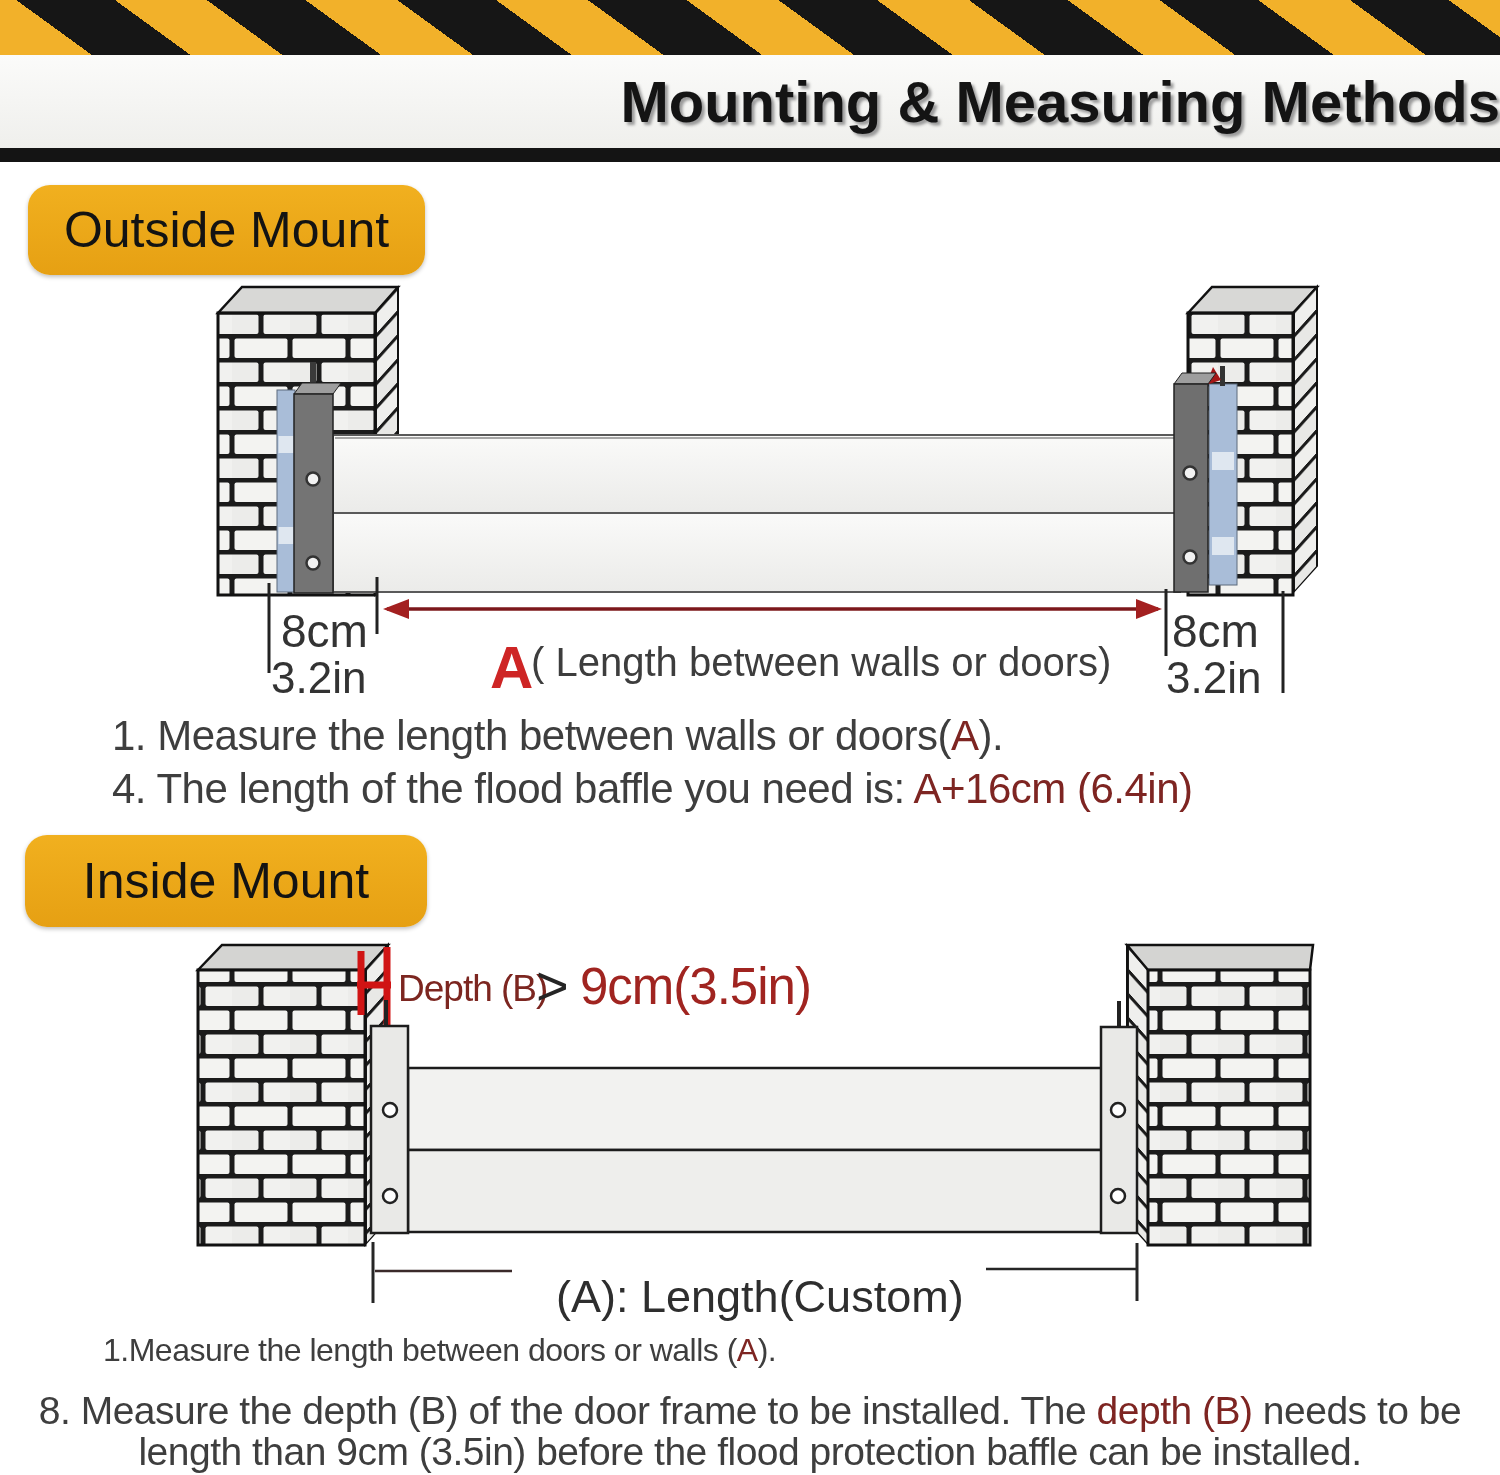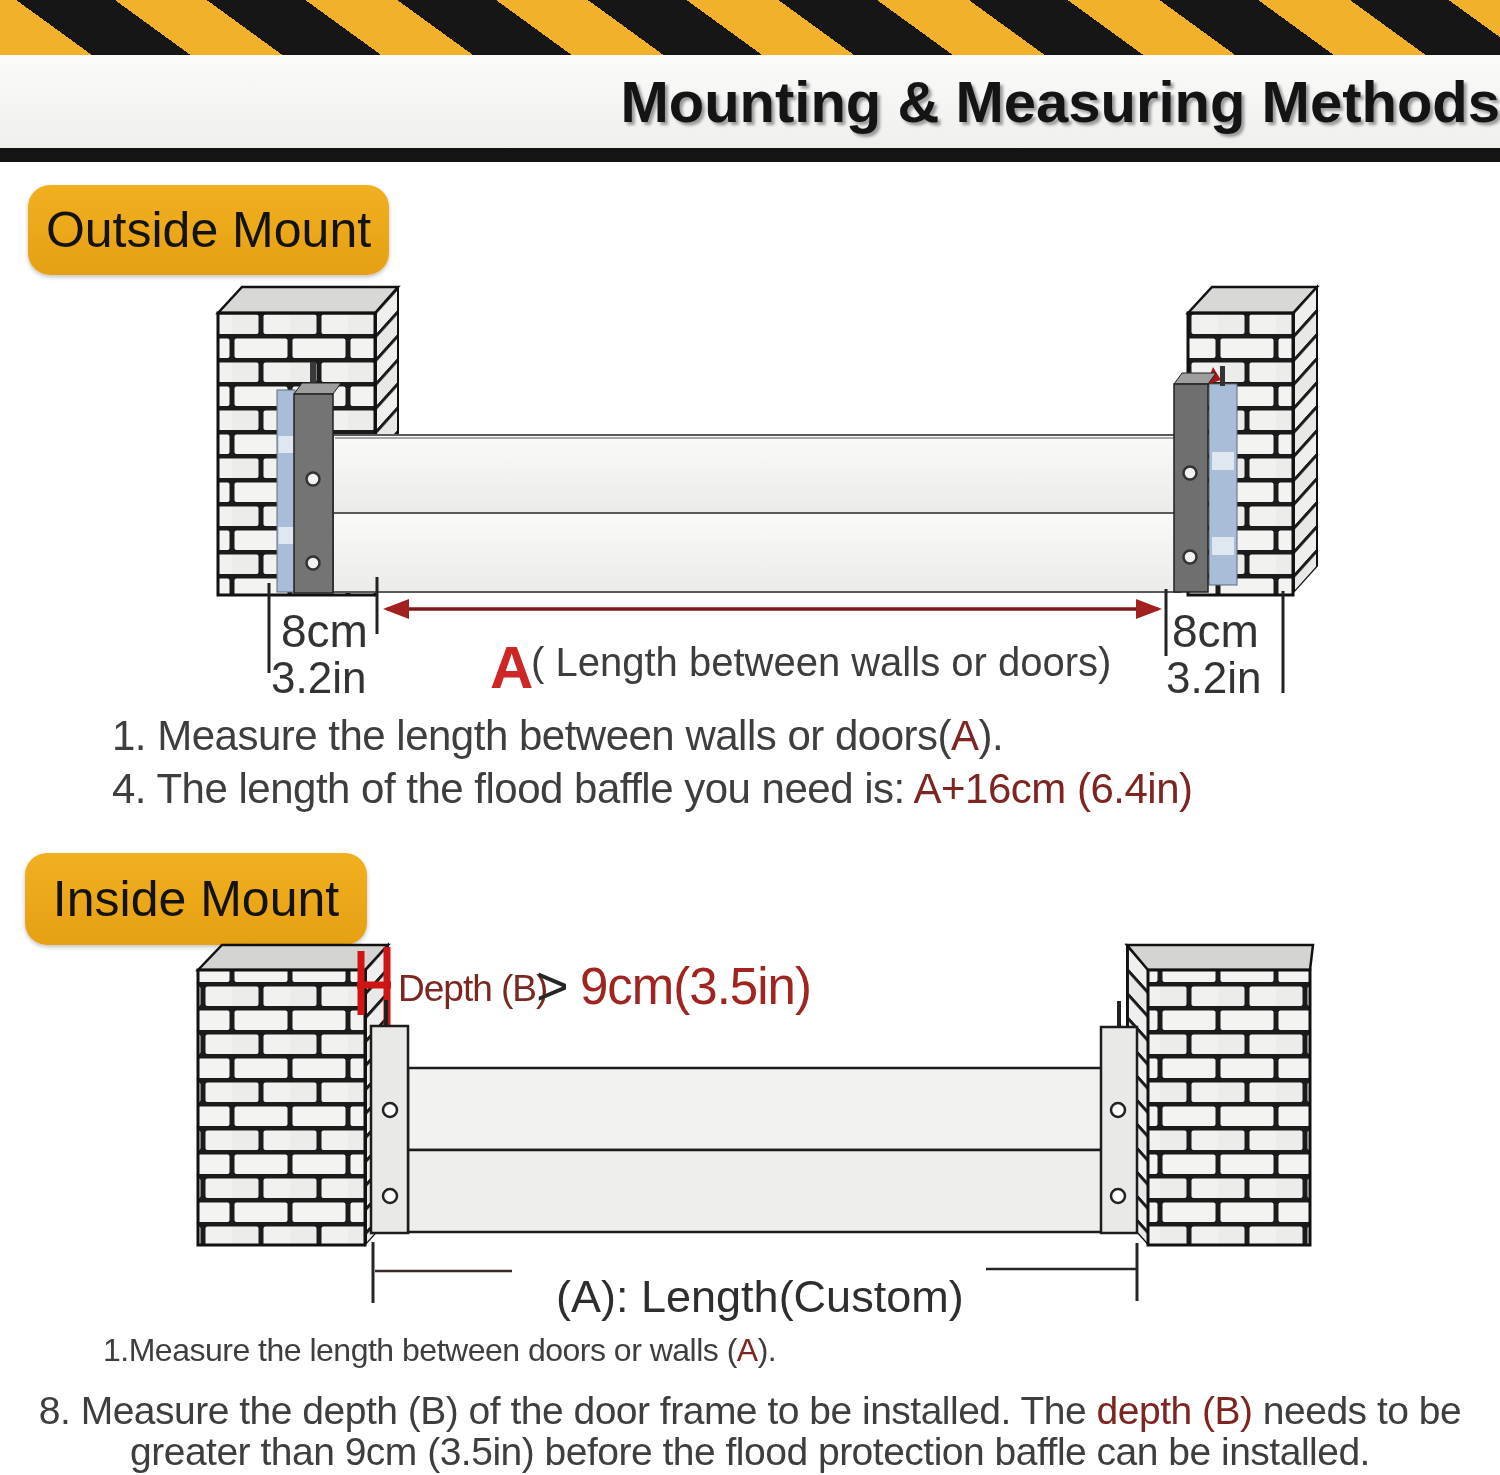--- a/index.html
+++ b/index.html
@@ -12,22 +12,22 @@
   .title-band{position:absolute;left:0;top:55px;width:1500px;height:93px;
         background:linear-gradient(#fbfbfa,#efefec);display:flex;align-items:center;justify-content:flex-end;}
   .title-band h1{margin:0;font-size:58px;font-weight:bold;color:#141414;letter-spacing:0;
         text-shadow:3px 3px 3px #9a9a9a;}
   .black-bar{position:absolute;left:0;top:148px;width:1500px;height:14px;background:#141414;}
   
   .pill{position:absolute;background:linear-gradient(#f1b01f,#e6a013);border-radius:22px;
         display:flex;align-items:center;justify-content:center;color:#131313;
         box-shadow:0 2px 4px rgba(0,0,0,.25);}
   .pill span{font-size:50px;}
-  .pill-outside{left:28px;top:185px;width:361px;height:90px;}
-  .pill-inside{left:25px;top:853px;width:342px;height:92px;}
+  .pill-outside{left:28px;top:185px;width:397px;height:90px;}
+  .pill-inside{left:25px;top:835px;width:402px;height:92px;}
   
   svg.diagram{position:absolute;left:0;top:0;}
   
   .step{position:absolute;color:#3e3e3e;font-size:42px;letter-spacing:-0.5px;white-space:nowrap;}
   .step .red{color:#7e2522;}
   .outside-step-1{left:112px;top:712px;}
   .outside-step-2{left:112px;top:765px;}
   .inside-step-1{left:103px;top:1332px;font-size:32px;}
   .inside-step-2{left:0;top:1390px;width:1500px;box-sizing:border-box;padding:0 22px;
         text-align:center;white-space:normal;font-size:39px;line-height:41px;}
@@ -189,15 +189,15 @@
         <line x1="986" y1="1269" x2="1136" y2="1269" stroke="#262626" stroke-width="2.5"></line>
         <line x1="1137" y1="1243" x2="1137" y2="1301" stroke="#262626" stroke-width="3"></line>
         <text x="556" y="1312" font-size="45" fill="#2e2e2e">(A): Length(Custom)</text>
       </g>
     </g>
   </svg>
 
   <div class="step outside-step-1"><span>1. Measure the length between walls or doors(</span><span class="red">A</span><span>).</span></div>
   <div class="step outside-step-2"><span>4. The length of the flood baffle you need is: </span><span class="red">A+16cm (6.4in)</span></div>
   <div class="step inside-step-1"><span>1.Measure the length between doors or walls (</span><span class="red">A</span><span>).</span></div>
-  <div class="step inside-step-2"><span>8. Measure the depth (B) of the door frame to be installed. The </span><span class="red">depth (B)</span><span> needs to be greater than 9cm (3.5in) before the flood protection baffle can be installed.</span></div>
+  <div class="step inside-step-2"><span>8. Measure the depth (B) of the door frame to be installed. The </span><span class="red">depth (B)</span><span> needs to be length than 9cm (3.5in) before the flood protection baffle can be installed.</span></div>
 
 </div>
 
 </body></html>

